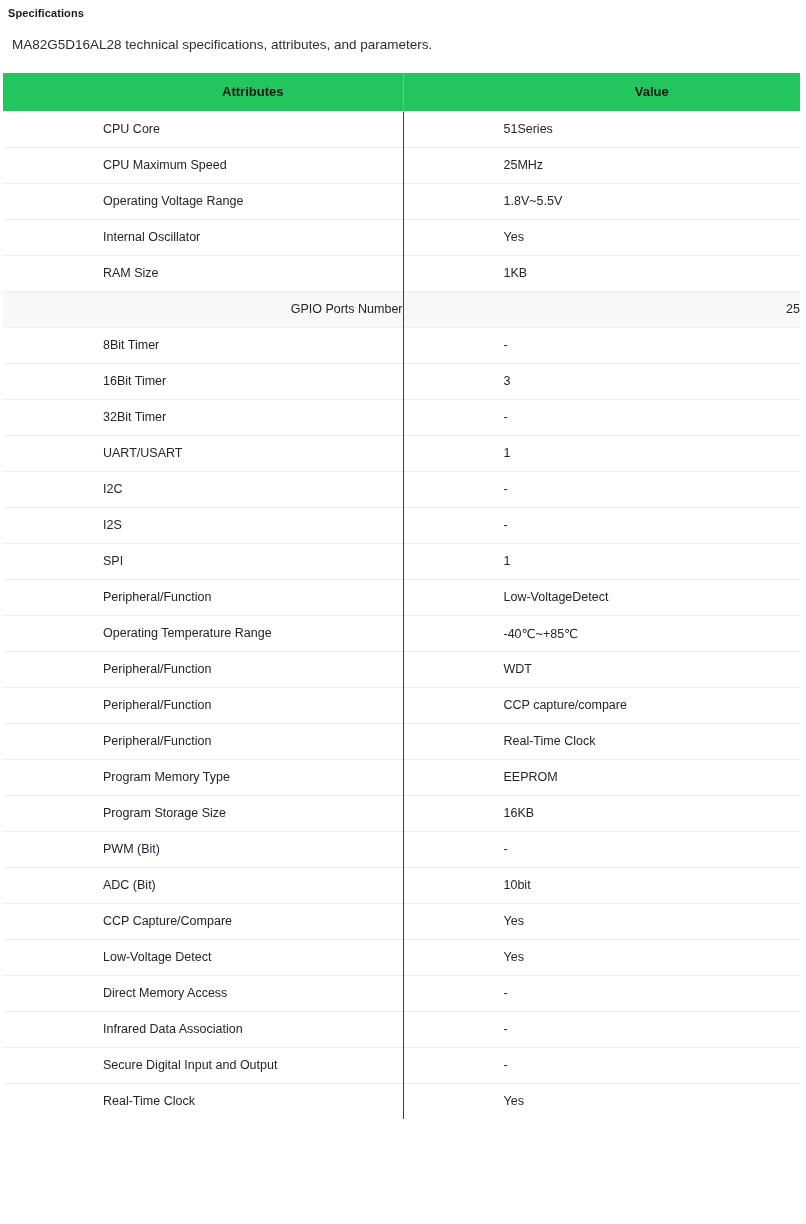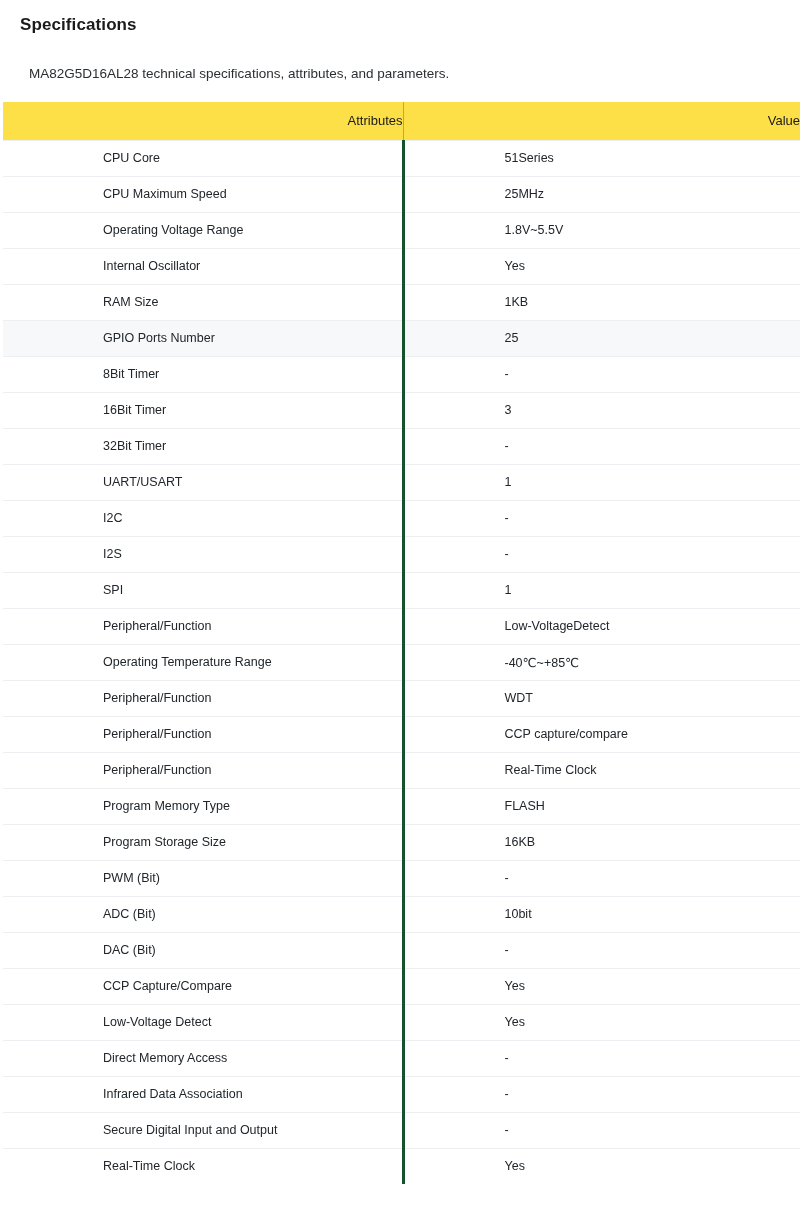--- a/index.html
+++ b/index.html
@@ -17,59 +17,59 @@
     color: #1f2329;
     -webkit-font-smoothing: antialiased;
   }
 
   .page {
     width: 806px;
     padding: 0;
   }
 
   .page-title {
-    font-size: 17px;
+    font-size: 11px;
     font-weight: bold;
     color: #1a1a1a;
     letter-spacing: 0.1px;
-    margin: 12px;
+    margin: 0;
     padding: 2px 12px 0 8px;
     line-height: 22px;
   }
 
   .page-subtitle {
     font-size: 13.5px;
     font-weight: normal;
     color: #2b2f33;
-    margin: 17px;
+    margin: 0;
     padding: 12px 0 0 12px;
     line-height: 18px;
   }
 
   .spec-table-wrap {
     margin: 19px 0 0 0;
     padding: 0 6px 0 3px;
   }
 
   table.spec-table {
     width: 797px;
     border-collapse: collapse;
     table-layout: fixed;
     font-size: 12.5px;
   }
 
   table.spec-table col.col-attr { width: 400px; }
   table.spec-table col.col-val  { width: 397px; }
 
   table.spec-table thead th {
-    background: #fde047;
+    background: #22c55e;
     font-size: 13px;
-    font-weight: normal;
+    font-weight: bold;
     color: #1a1a1a;
-    text-align: right;
+    text-align: center;
     height: 38px;
     padding: 0 0 0 100px;
     border: none;
     vertical-align: middle;
   }
   table.spec-table thead th.val-head {
     padding-left: 100px;
     border-left: 1px solid #a3a3a3;
   }
 
@@ -78,26 +78,27 @@
     padding: 0 0 0 100px;
     border-top: 1px solid #eceef2;
     color: #21262b;
     font-size: 12.5px;
     vertical-align: middle;
     white-space: nowrap;
     overflow: hidden;
     background: #ffffff;
   }
   table.spec-table tbody td.val-cell {
-    border-left: 3px solid #14532d;
+    border-left: 1px solid #14532d;
     padding-left: 100px;
   }
 
   table.spec-table tbody tr.row-highlight td {
     background: #f7f8fa;
+    text-align: right;
   }
 </style>
 </head>
 <body>
 
 <div class="page">
 
   <h1 class="page-title">Specifications</h1>
 
   <p class="page-subtitle">MA82G5D16AL28 technical specifications, attributes, and parameters.</p>
@@ -182,37 +183,33 @@
           <tr>
             <td class="attr-cell">Peripheral/Function</td>
             <td class="val-cell">CCP capture/compare</td>
           </tr>
           <tr>
             <td class="attr-cell">Peripheral/Function</td>
             <td class="val-cell">Real-Time Clock</td>
           </tr>
           <tr>
             <td class="attr-cell">Program Memory Type</td>
-            <td class="val-cell">FLASH</td>
+            <td class="val-cell">EEPROM</td>
           </tr>
           <tr>
             <td class="attr-cell">Program Storage Size</td>
             <td class="val-cell">16KB</td>
           </tr>
           <tr>
             <td class="attr-cell">PWM (Bit)</td>
             <td class="val-cell">-</td>
           </tr>
           <tr>
             <td class="attr-cell">ADC (Bit)</td>
             <td class="val-cell">10bit</td>
-          </tr>
-          <tr>
-            <td class="attr-cell">DAC (Bit)</td>
-            <td class="val-cell">-</td>
           </tr>
           <tr>
             <td class="attr-cell">CCP Capture/Compare</td>
             <td class="val-cell">Yes</td>
           </tr>
           <tr>
             <td class="attr-cell">Low-Voltage Detect</td>
             <td class="val-cell">Yes</td>
           </tr>
           <tr>

